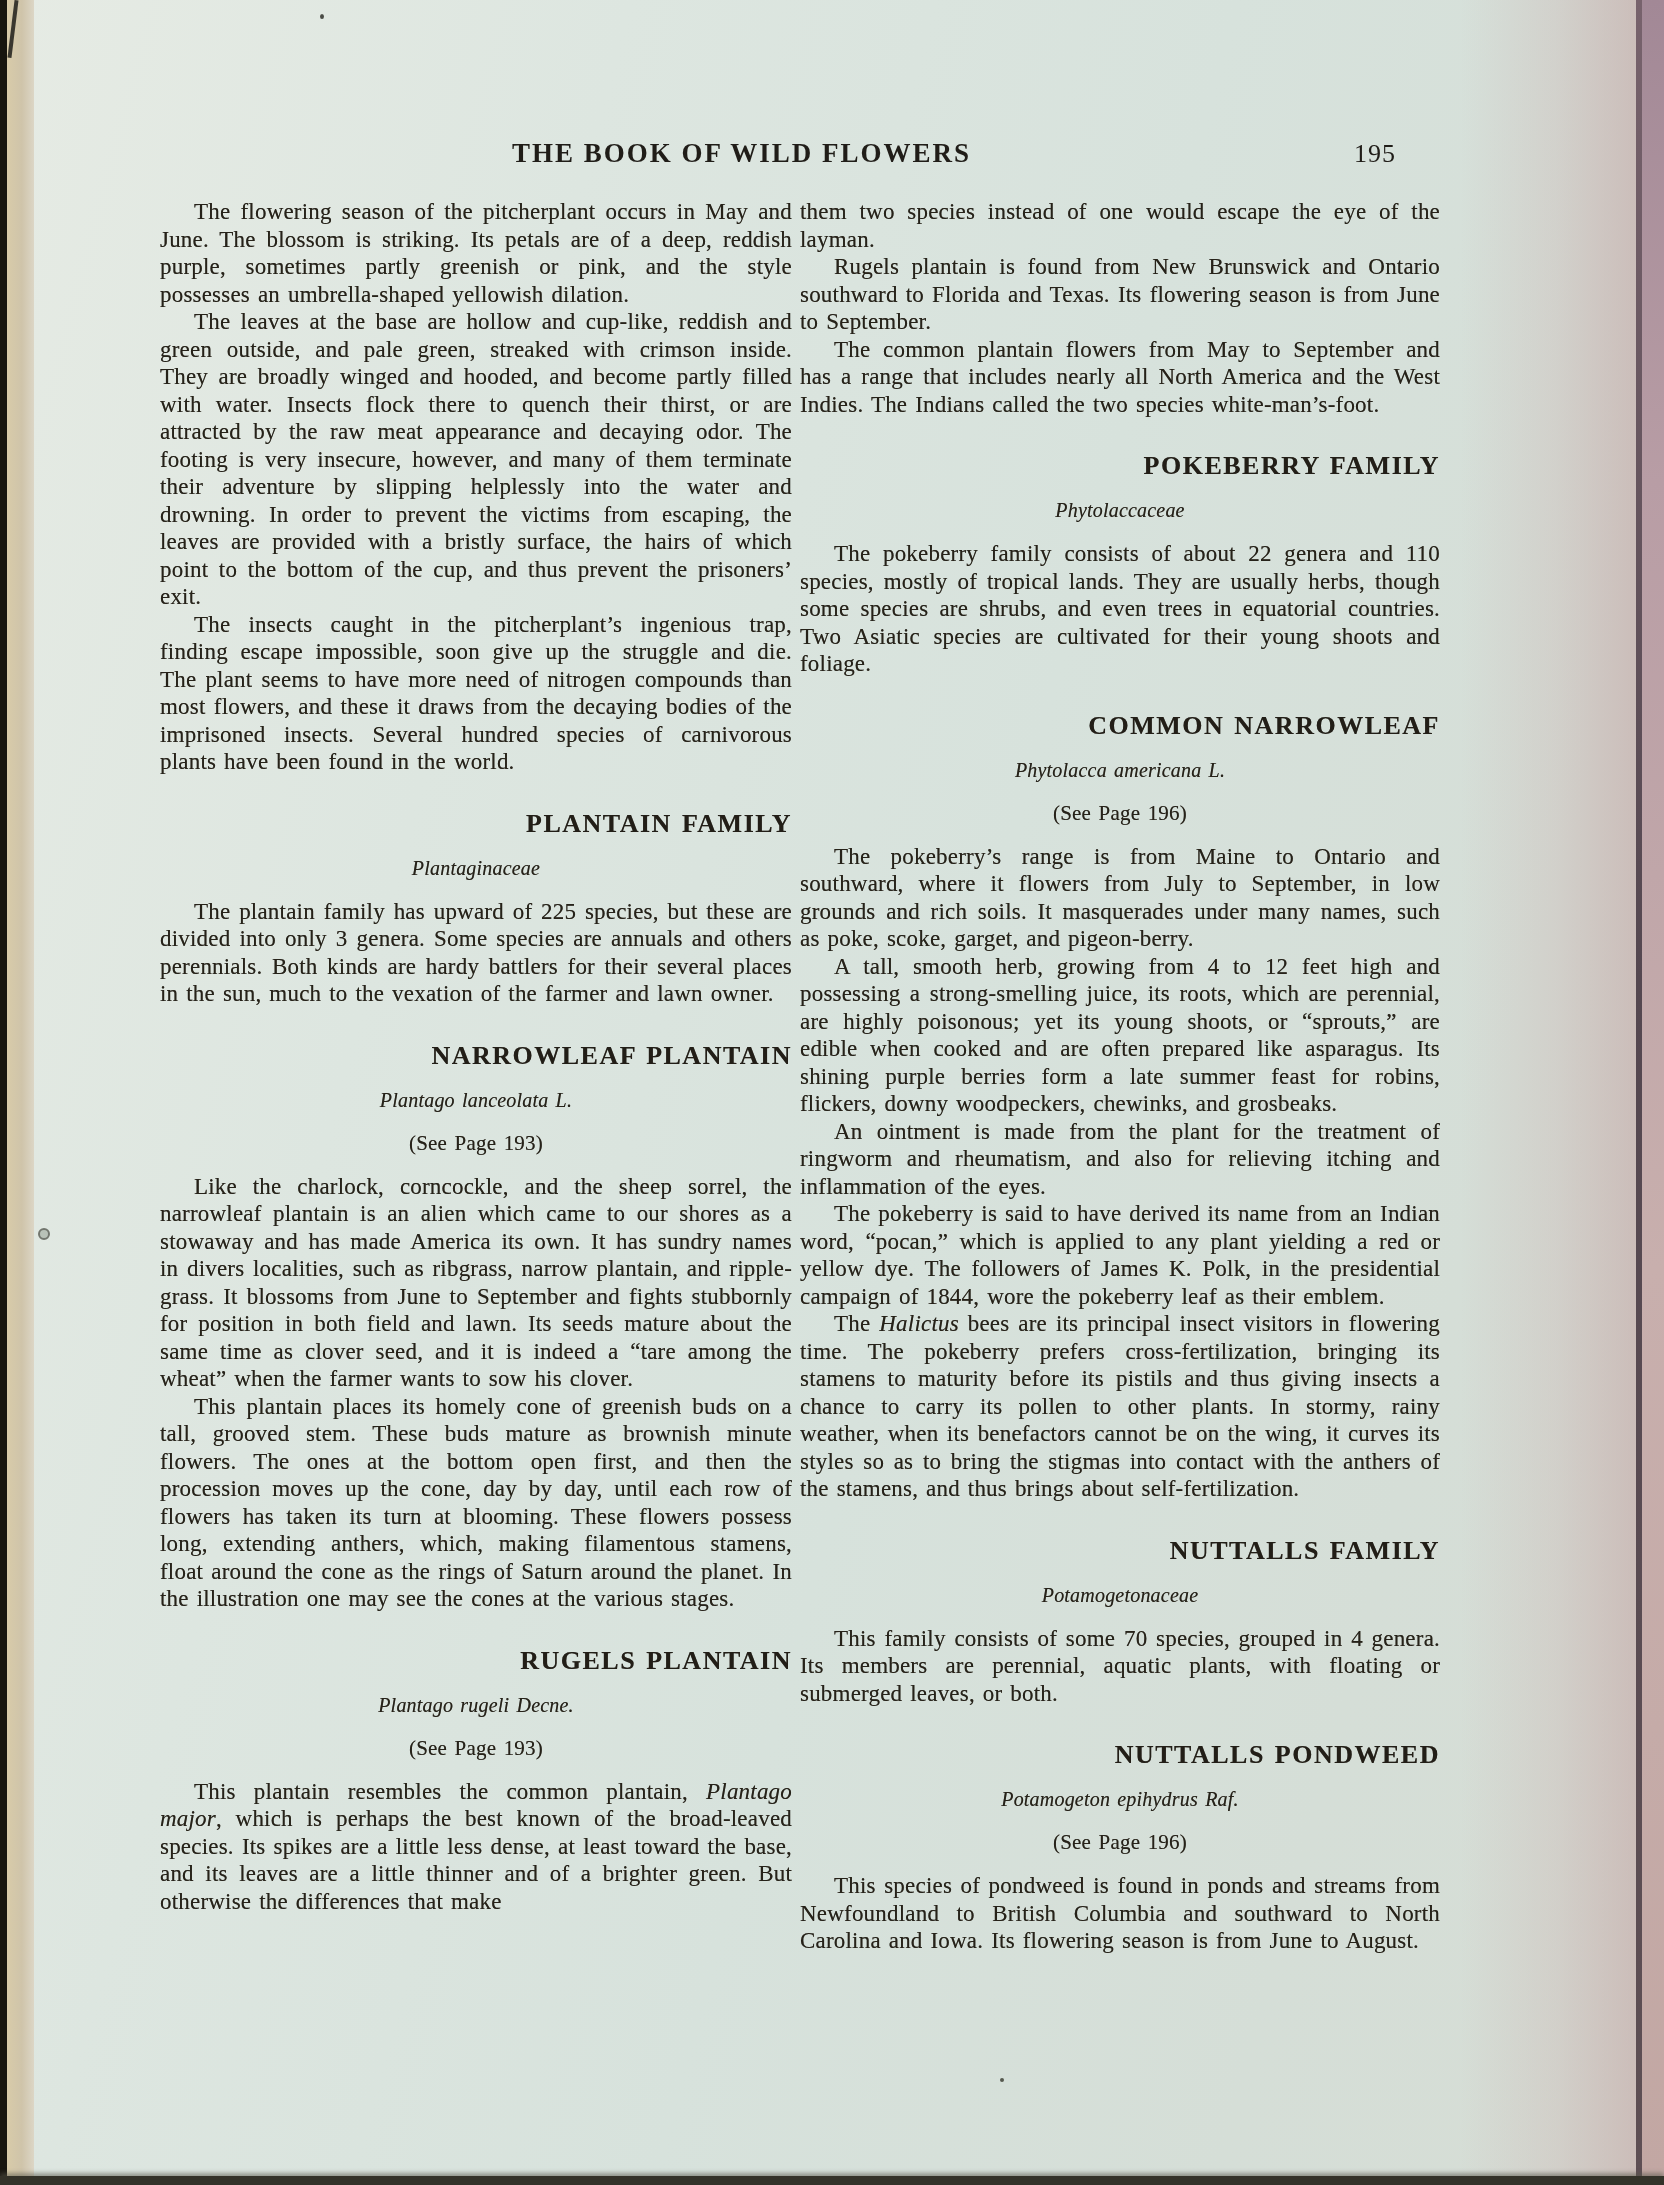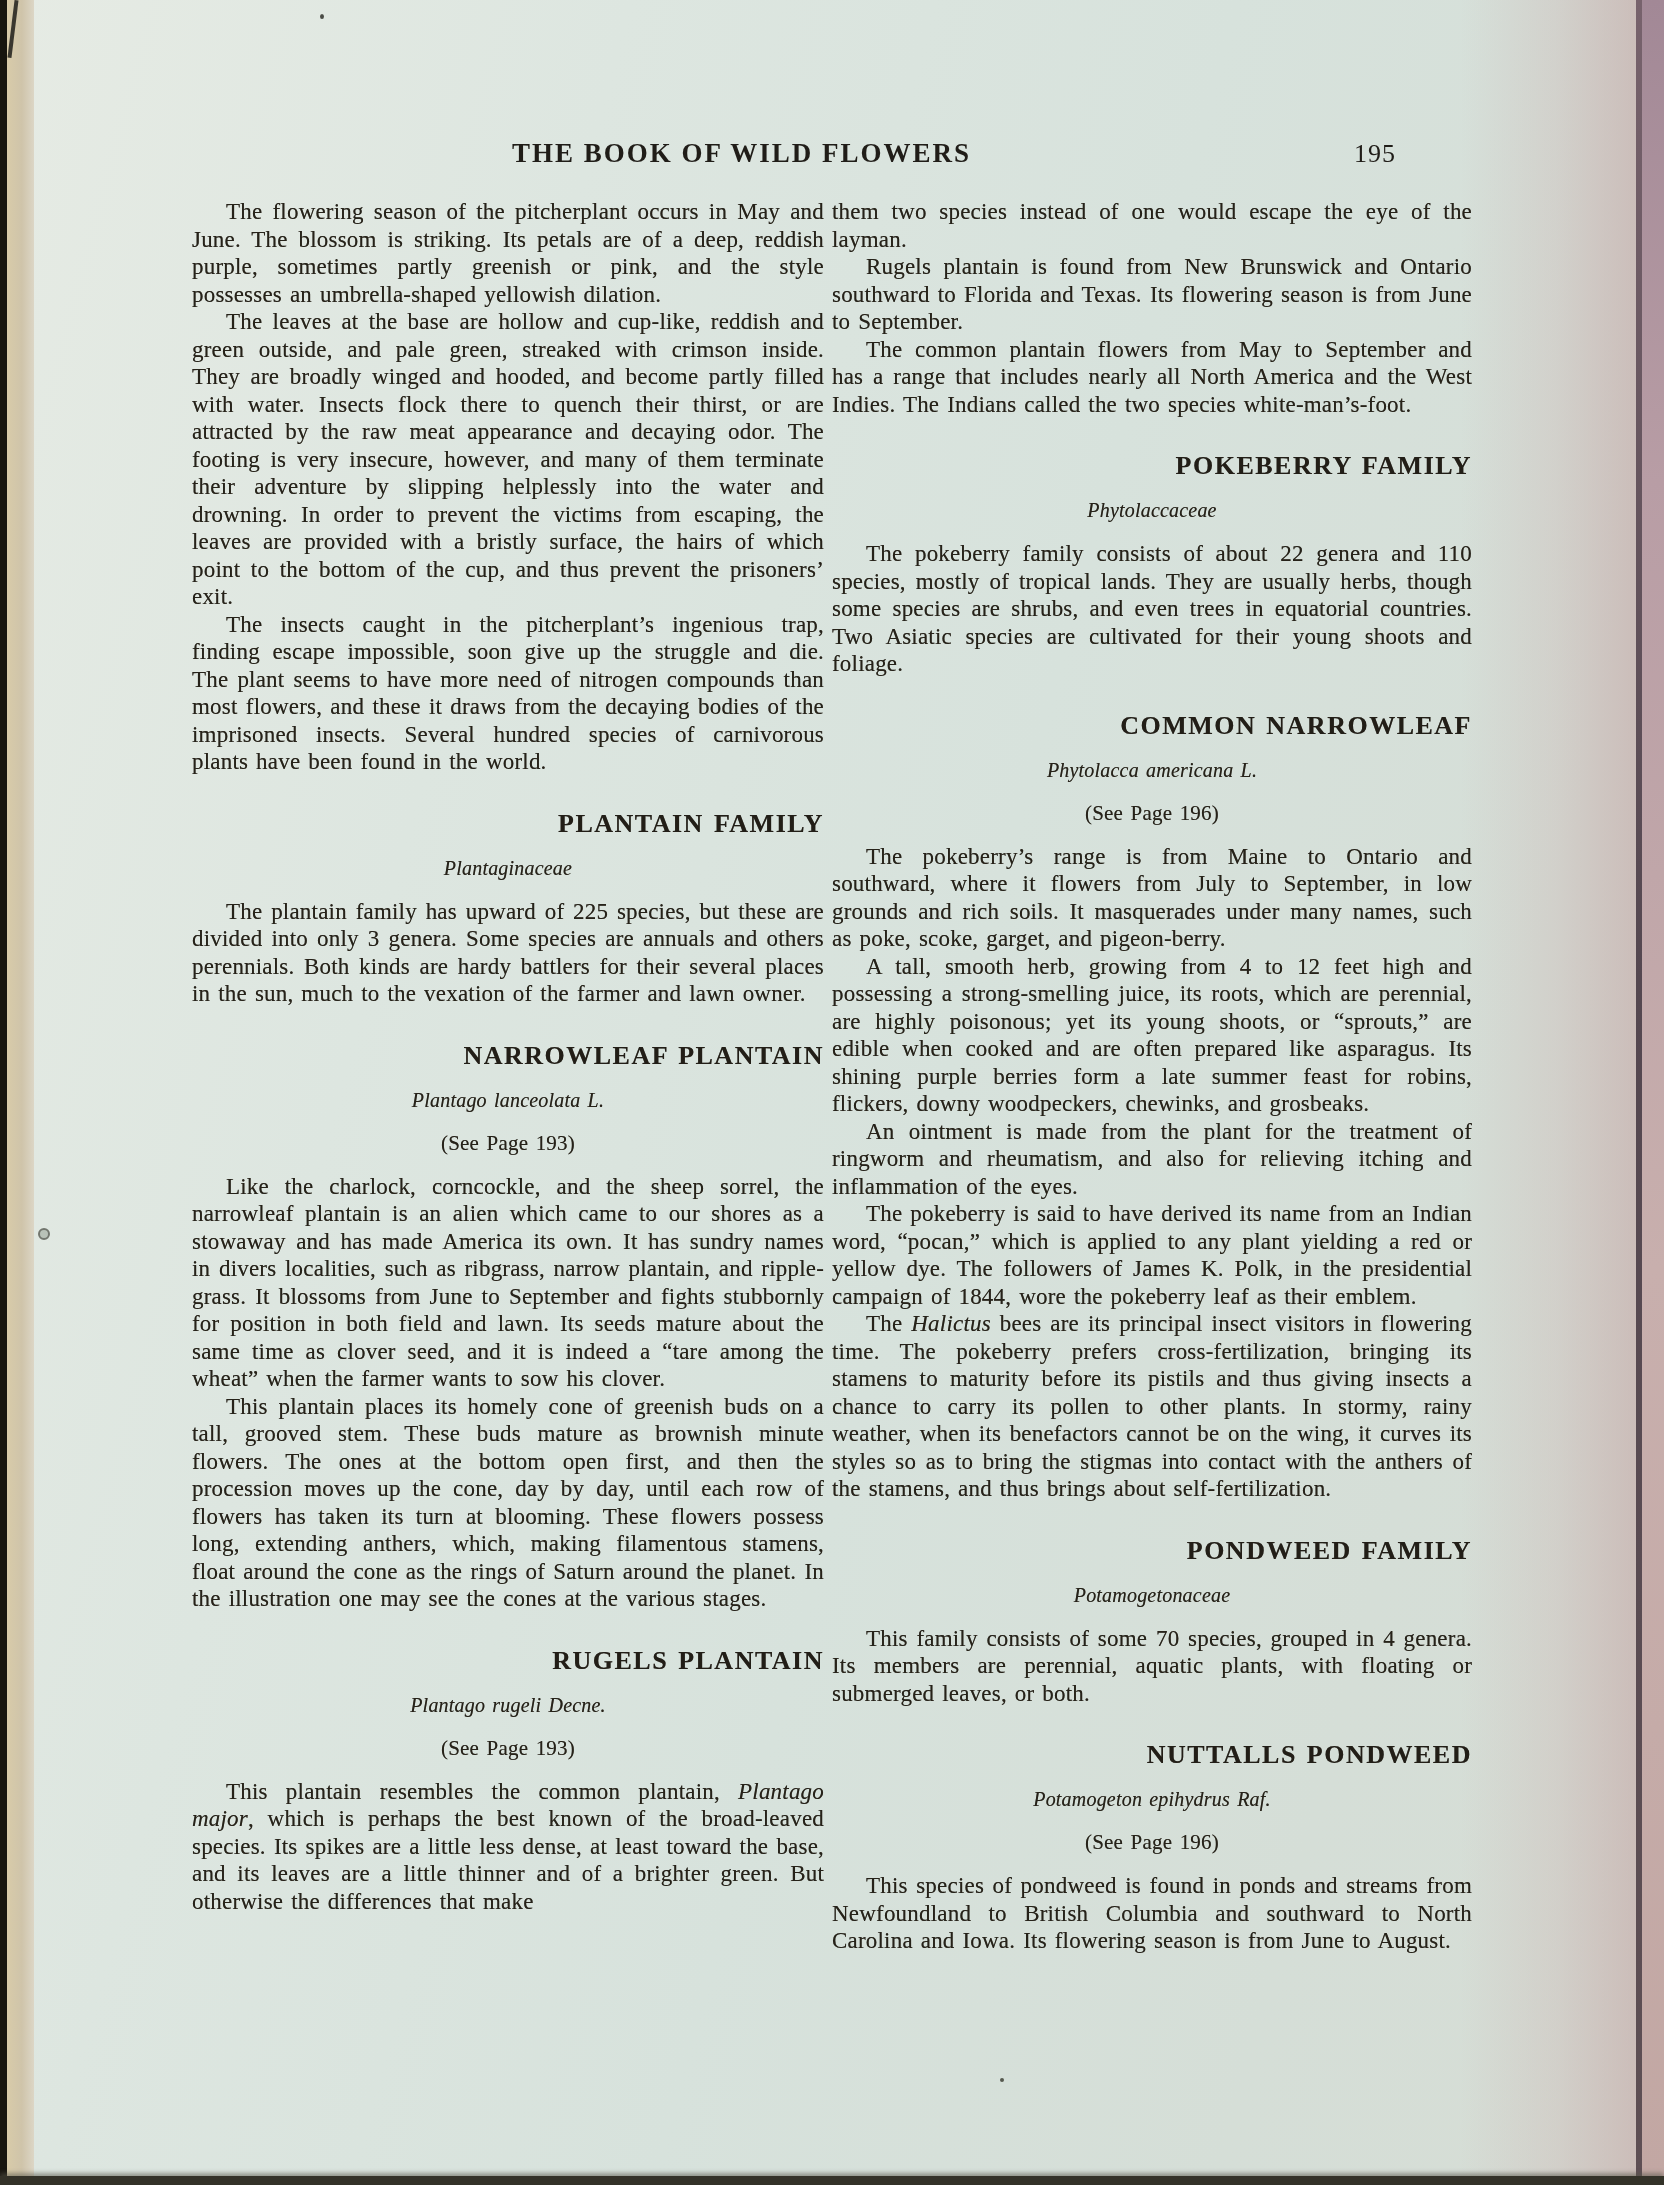--- a/index.html
+++ b/index.html
@@ -33,21 +33,20 @@
   
   .running-head{position:absolute;left:0;top:138px;width:1664px;height:40px;color:#201d18;}
   .head-title{position:absolute;left:512px;top:0;font-size:27px;letter-spacing:2px;font-weight:bold;white-space:nowrap;}
   .page-number{position:absolute;left:1354px;top:1px;font-size:26px;letter-spacing:1px;}
 
   
   .col{
     position:absolute;top:198px;text-align:justify;color:#262219;
     font-size:23px;line-height:27.5px;word-spacing:2px;letter-spacing:0.2px;
     text-shadow:0 0 0.5px rgba(45,40,32,0.55);
-    margin-left:32px;
   }
   .col-left{left:160px;width:632px;}
   .col-right{left:800px;width:640px;}
   p.para{margin:0;text-indent:34px;}
   p.para.noindent{text-indent:0;}
   p.para.after-head{margin-top:16px;}
   .family-heading,.species-heading{
     text-align:right;text-indent:0;font-weight:bold;letter-spacing:1.5px;
     font-size:26px;line-height:30px;margin:33px 0 0 0;color:#221e17;
   }
@@ -107,21 +106,21 @@
 
     <h2 class="species-heading">COMMON NARROWLEAF</h2>
     <div class="latin">Phytolacca americana L.</div>
     <div class="see-page">(See Page 196)</div>
     <p class="para after-head">The pokeberry’s range is from Maine to Ontario and southward, where it flowers from July to September, in low grounds and rich soils. It masquerades under many names, such as poke, scoke, garget, and pigeon-berry.</p>
     <p class="para">A tall, smooth herb, growing from 4 to 12 feet high and possessing a strong-smelling juice, its roots, which are perennial, are highly poisonous; yet its young shoots, or “sprouts,” are edible when cooked and are often prepared like asparagus. Its shining purple berries form a late summer feast for robins, flickers, downy woodpeckers, chewinks, and grosbeaks.</p>
     <p class="para">An ointment is made from the plant for the treatment of ringworm and rheumatism, and also for relieving itching and inflammation of the eyes.</p>
     <p class="para">The pokeberry is said to have derived its name from an Indian word, “pocan,” which is applied to any plant yielding a red or yellow dye. The followers of James K. Polk, in the presidential campaign of 1844, wore the pokeberry leaf as their emblem.</p>
     <p class="para">The <i>Halictus</i> bees are its principal insect visitors in flowering time. The pokeberry prefers cross-fertilization, bringing its stamens to maturity before its pistils and thus giving insects a chance to carry its pollen to other plants. In stormy, rainy weather, when its benefactors cannot be on the wing, it curves its styles so as to bring the stigmas into contact with the anthers of the stamens, and thus brings about self-fertilization.</p>
 
-    <h2 class="family-heading">PONDWEED FAMILY</h2>
+    <h2 class="family-heading">NUTTALLS FAMILY</h2>
     <div class="latin">Potamogetonaceae</div>
     <p class="para after-head">This family consists of some 70 species, grouped in 4 genera. Its members are perennial, aquatic plants, with floating or submerged leaves, or both.</p>
 
     <h2 class="species-heading">NUTTALLS PONDWEED</h2>
     <div class="latin">Potamogeton epihydrus Raf.</div>
     <div class="see-page">(See Page 196)</div>
     <p class="para after-head">This species of pondweed is found in ponds and streams from Newfoundland to British Columbia and southward to North Carolina and Iowa. Its flowering season is from June to August.</p>
   </div>
 
 </div>

